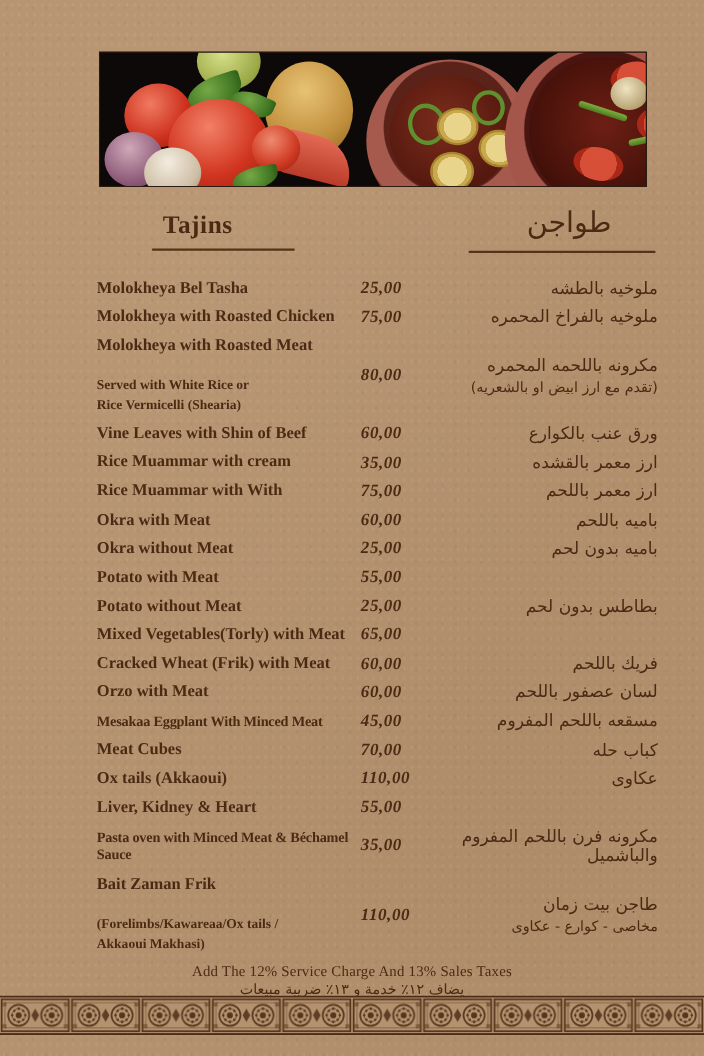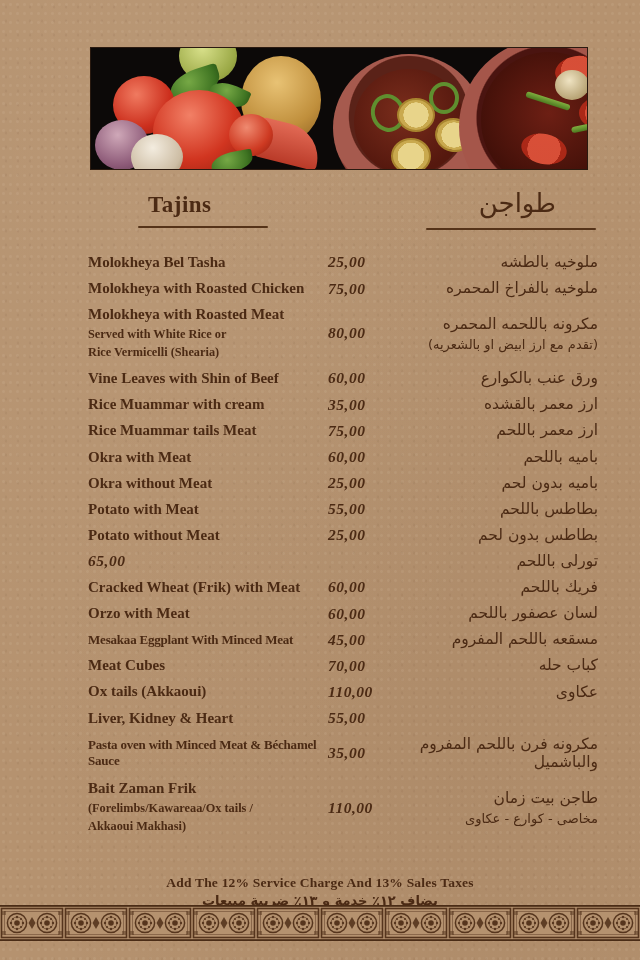--- a/index.html
+++ b/index.html
@@ -62,30 +62,30 @@
   .rule-en{position:absolute;left:50px;top:34px;width:130px;height:2px;background:#553категория;background:#553319;border-radius:2px;}
   .title-ar{position:absolute;right:40px;top:-4px;font-size:26px;font-family:"DejaVu Sans",sans-serif;direction:rtl;}
   .rule-ar{position:absolute;right:0px;top:36px;width:170px;height:2px;background:#553319;border-radius:2px;}
 
   
   .menu{position:absolute;left:88px;right:42px;top:253px;}
   .row{display:flex;align-items:center;margin-bottom:7.4px;}
   .name-col{width:240px;flex:0 0 240px;}
   .name-en{font-size:15px;font-weight:bold;line-height:1.25;}
   .name-en.small{font-size:13px;letter-spacing:-.2px;}
-  .sub-en{font-size:12.3px;font-weight:bold;line-height:1.45;white-space:pre-line;margin-top:2px;}
+  .sub-en{font-size:12.3px;font-weight:bold;line-height:1.45;white-space:pre-line;margin-top:18px;}
   .price-col{width:66px;flex:0 0 66px;font-size:15.5px;font-weight:bold;letter-spacing:.5px;font-style:italic;}
   .ar-col{flex:1;text-align:right;direction:rtl;}
   .name-ar{font-size:15.5px;font-family:"DejaVu Sans",sans-serif;line-height:1.2;}
   .sub-ar{font-size:13px;font-family:"DejaVu Sans",sans-serif;margin-top:3px;}
 
   
   .footer{position:absolute;left:0;right:0;top:875px;text-align:center;}
-  .tax-en{font-size:13.5px;font-weight:bold;letter-spacing:.2px;}
-  .tax-ar{font-size:13px;font-weight:bold;font-family:"DejaVu Sans",sans-serif;direction:rtl;margin-top:2px;}
+  .tax-en{font-size:13.5px;font-weight:normal;letter-spacing:.2px;}
+  .tax-ar{font-size:13px;font-weight:normal;font-family:"DejaVu Sans",sans-serif;direction:rtl;margin-top:2px;}
 
   
   .ornament{position:absolute;left:0;bottom:19px;width:640px;height:36px;}
 </style>
 </head>
 <body>
 
 <div class="page">
 
   <div class="photo">
@@ -171,21 +171,21 @@
         <div class="name-col">
           <div class="name-en">Rice Muammar with cream</div>
         </div>
         <div class="price-col">35,00</div>
         <div class="ar-col">
           <div class="name-ar">ارز معمر بالقشده</div>
         </div>
       </div>
       <div class="row">
         <div class="name-col">
-          <div class="name-en">Rice Muammar tails Meat</div>
+          <div class="name-en">Rice Muammar with With</div>
         </div>
         <div class="price-col">75,00</div>
         <div class="ar-col">
           <div class="name-ar">ارز معمر باللحم</div>
         </div>
       </div>
       <div class="row">
         <div class="name-col">
           <div class="name-en">Okra with Meat</div>
         </div>
@@ -201,38 +201,35 @@
         <div class="price-col">25,00</div>
         <div class="ar-col">
           <div class="name-ar">باميه بدون لحم</div>
         </div>
       </div>
       <div class="row">
         <div class="name-col">
           <div class="name-en">Potato with Meat</div>
         </div>
         <div class="price-col">55,00</div>
-        <div class="ar-col">
-          <div class="name-ar">بطاطس باللحم</div>
-        </div>
       </div>
       <div class="row">
         <div class="name-col">
           <div class="name-en">Potato without Meat</div>
         </div>
         <div class="price-col">25,00</div>
         <div class="ar-col">
           <div class="name-ar">بطاطس بدون لحم</div>
         </div>
       </div>
       <div class="row">
+        <div class="name-col">
+          <div class="name-en">Mixed Vegetables(Torly) with Meat</div>
+        </div>
         <div class="price-col">65,00</div>
-        <div class="ar-col">
-          <div class="name-ar">تورلى باللحم</div>
-        </div>
       </div>
       <div class="row">
         <div class="name-col">
           <div class="name-en">Cracked Wheat (Frik) with Meat</div>
         </div>
         <div class="price-col">60,00</div>
         <div class="ar-col">
           <div class="name-ar">فريك باللحم</div>
         </div>
       </div>

